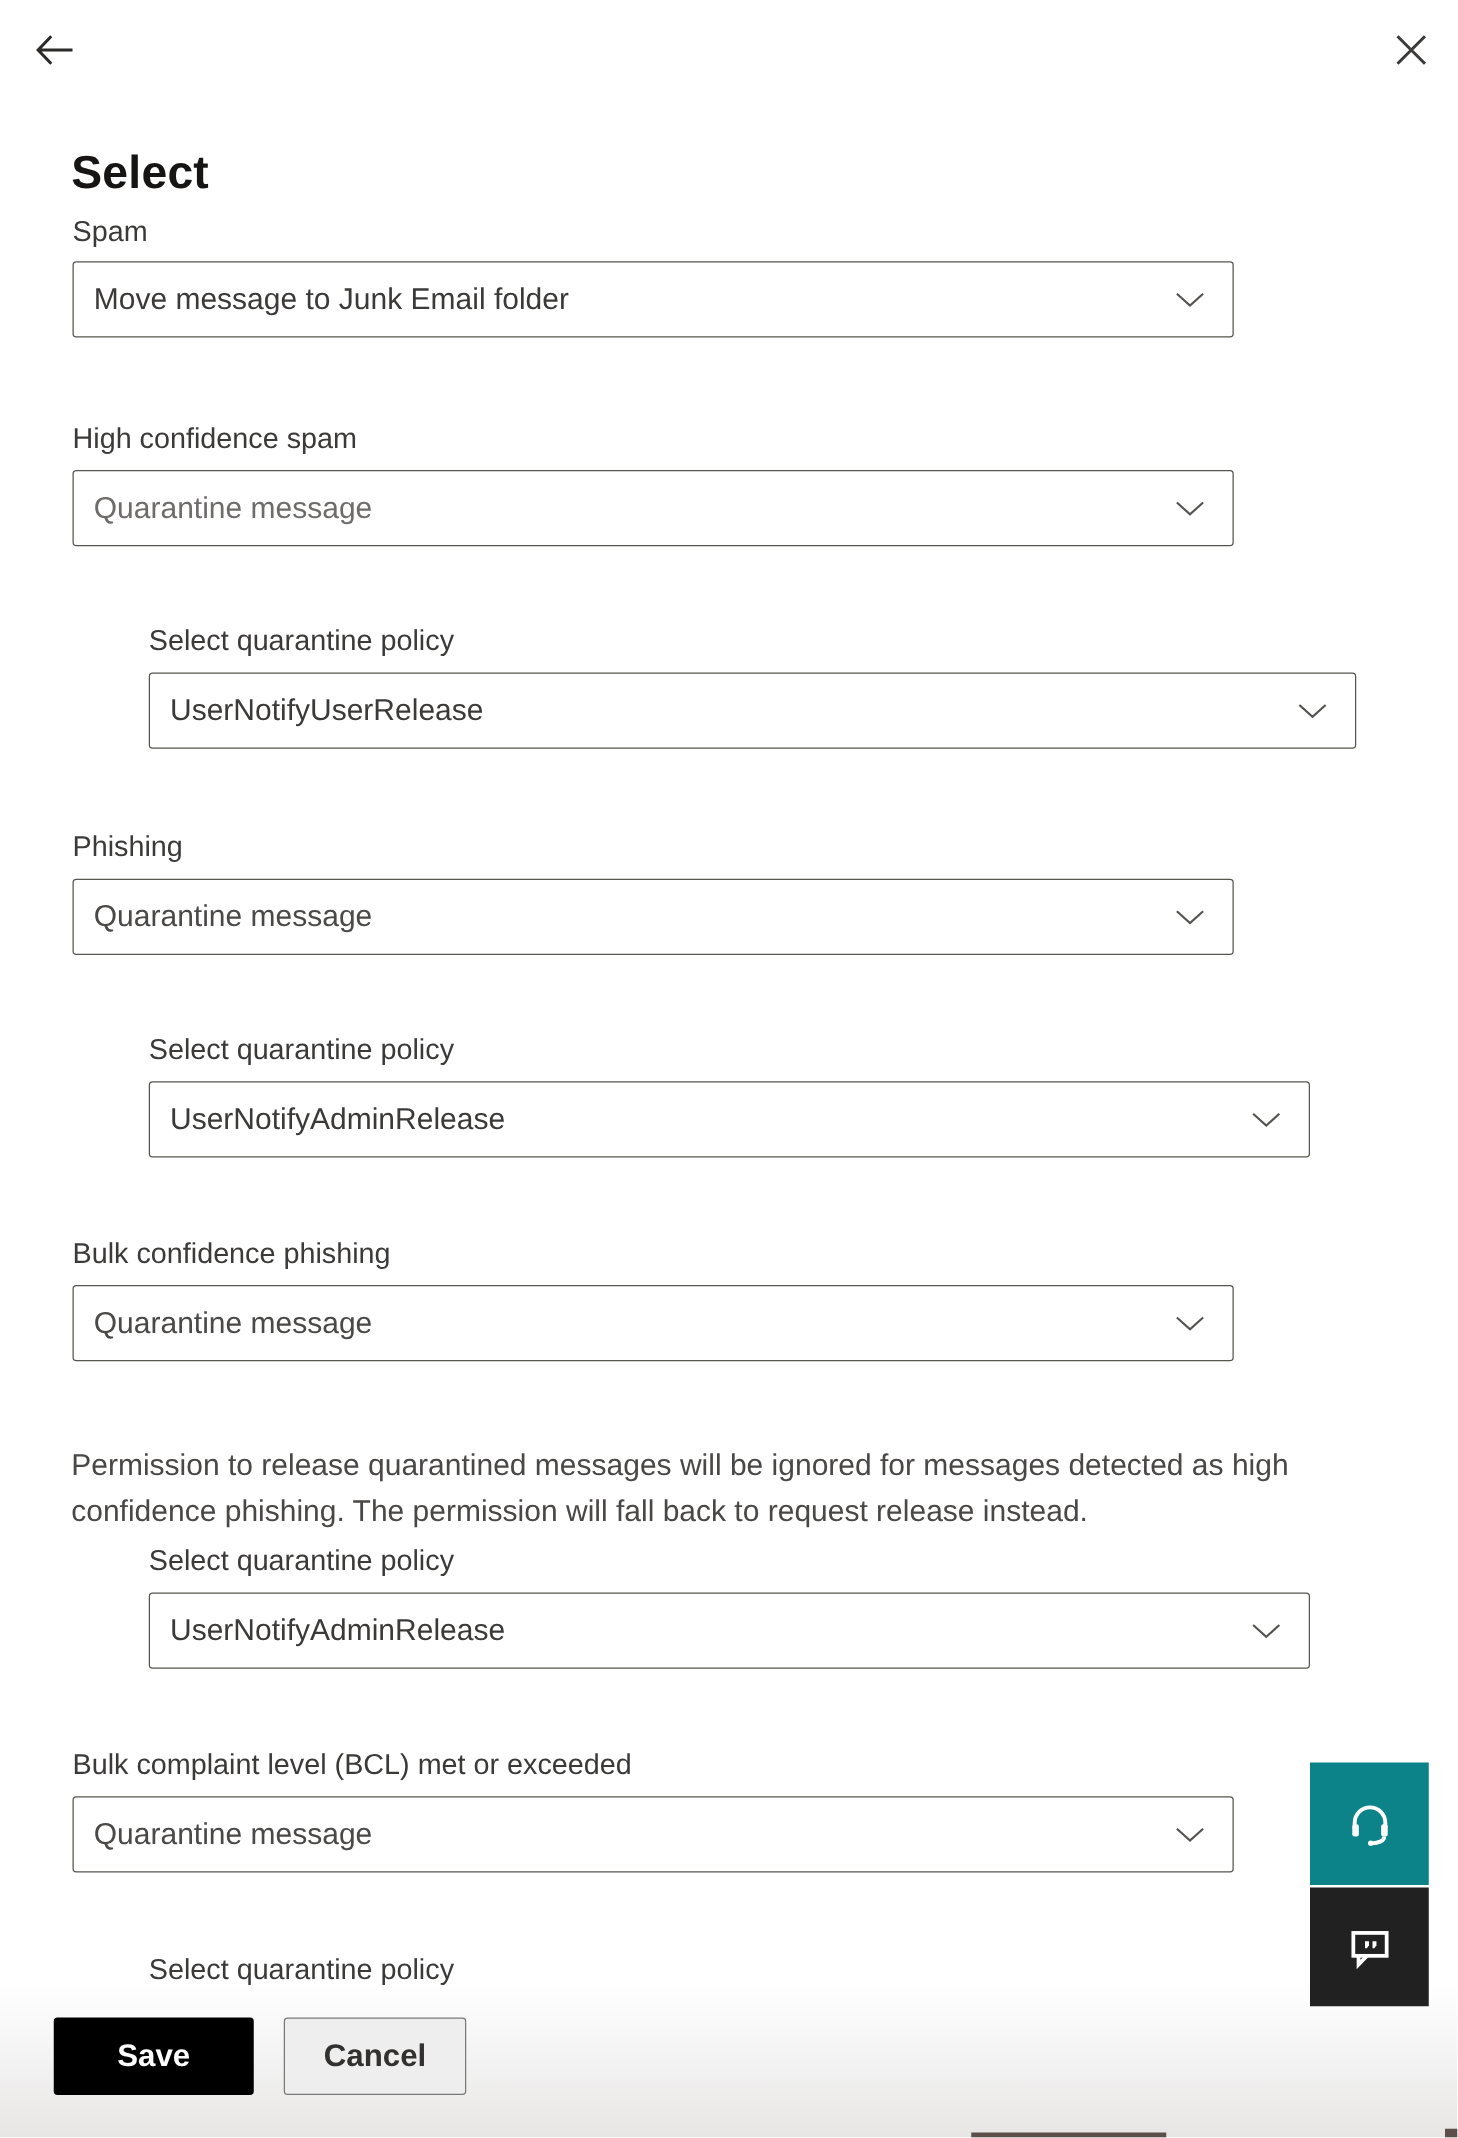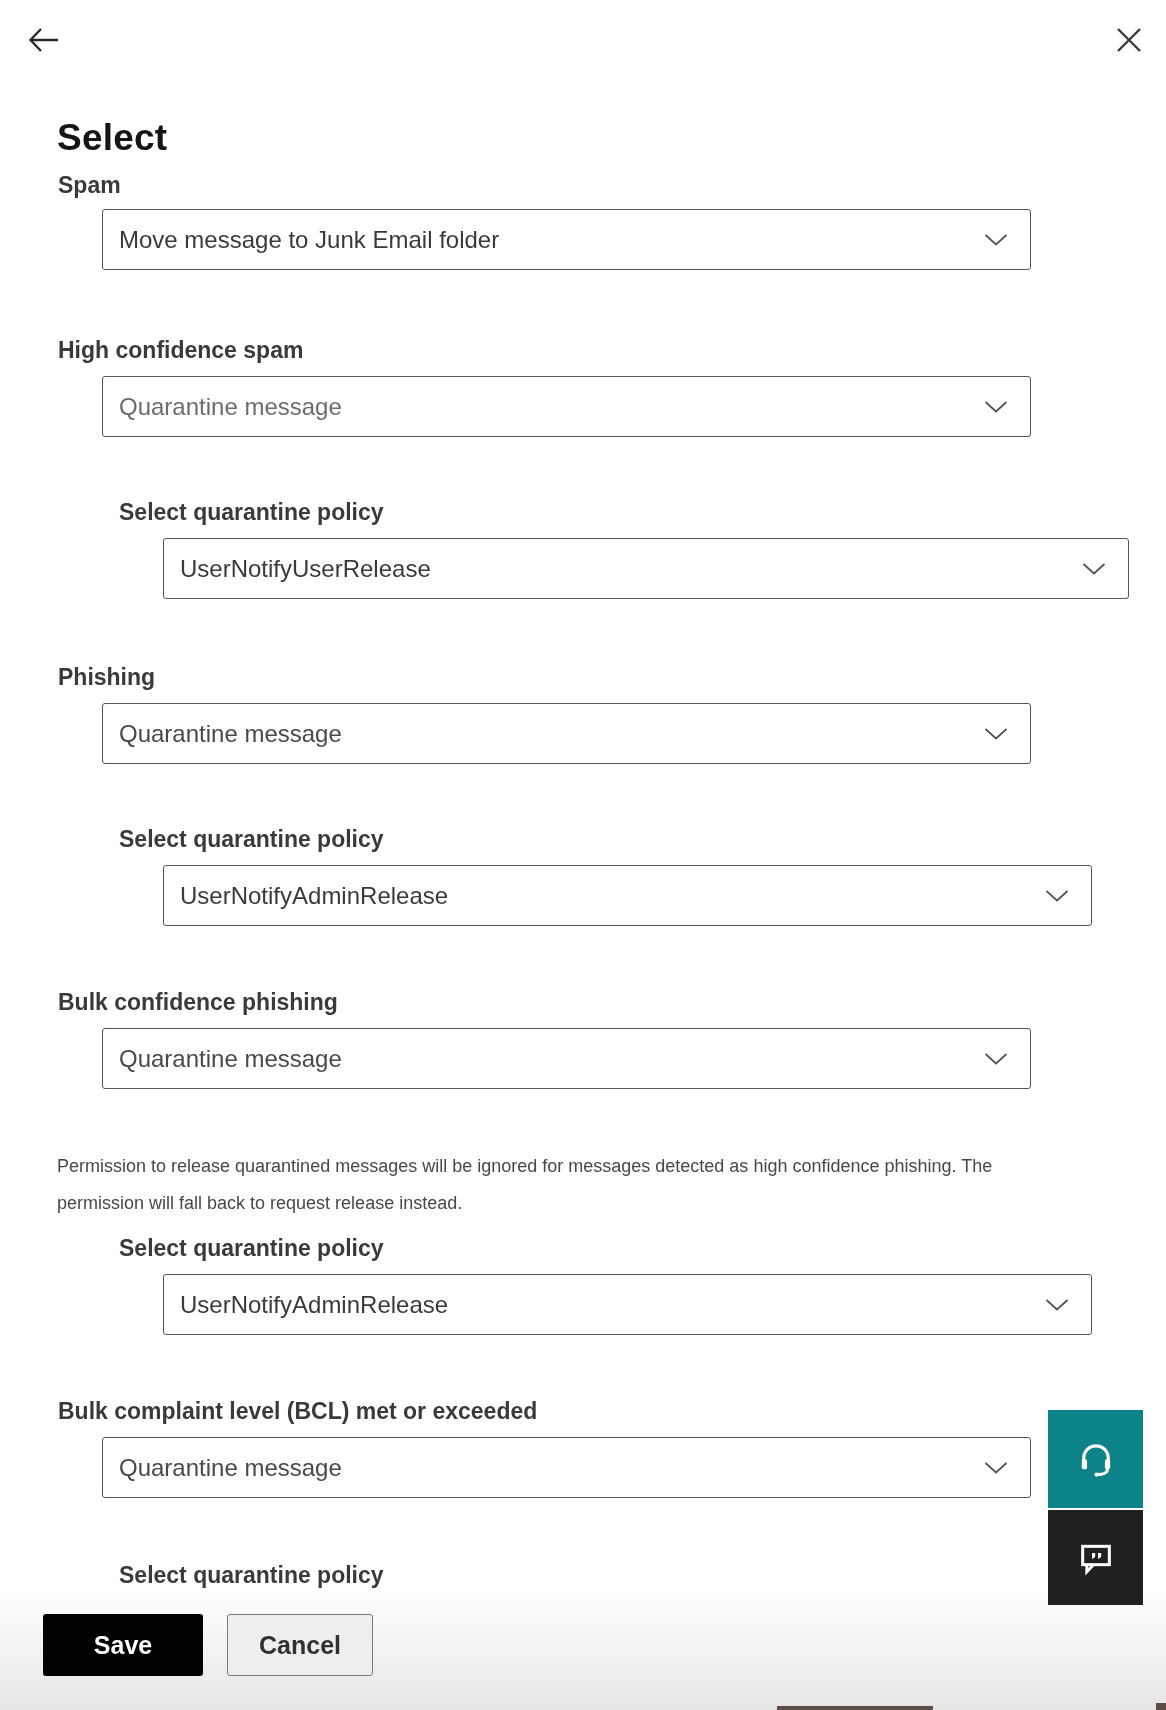--- a/index.html
+++ b/index.html
@@ -12,42 +12,42 @@
   
   .nav-icon{position:absolute;cursor:pointer;background:none;border:none;padding:0;line-height:0;}
   
   .page-title{
     position:absolute;left:57px;top:92px;
     font-size:37px;font-weight:700;color:#161514;letter-spacing:.2px;
   }
   
   .field-label{
     position:absolute;
-    font-size:23px;font-weight:700;color:#3b3a39;
+    font-size:23px;font-weight:400;color:#3b3a39;
   }
   
   .select-box{
     position:absolute;height:61px;box-sizing:border-box;
     border:1.5px solid #57554f;border-radius:3px;background:#fff;
     display:flex;align-items:center;
-    padding:0 54px 0 16px;cursor:pointer;margin-left:44px;
+    padding:0 54px 0 16px;cursor:pointer;
   }
   .select-value{
     font-size:24px;color:#3b3a39;white-space:nowrap;overflow:hidden;
   }
   .select-value.muted{color:#6e6c6a;}
   .select-value.mid{color:#4a4947;}
   .chevron{
     position:absolute;right:22px;top:50%;transform:translateY(-50%);
     line-height:0;
   }
   
   .note{
     position:absolute;left:57px;top:1130px;width:1005px;
-    font-size:18px;line-height:37px;color:#4a4846;font-weight:400;
+    font-size:24px;line-height:37px;color:#4a4846;font-weight:400;
   }
   
   .footer{
     position:absolute;left:0;top:1588px;width:1166px;height:122px;
     background:linear-gradient(180deg,#ffffff 0%,#f5f4f4 45%,#e7e6e5 100%);
   }
   .btn{
     position:absolute;top:1614px;height:62px;box-sizing:border-box;
     display:flex;align-items:center;justify-content:center;
     font-family:"Liberation Sans", sans-serif;

